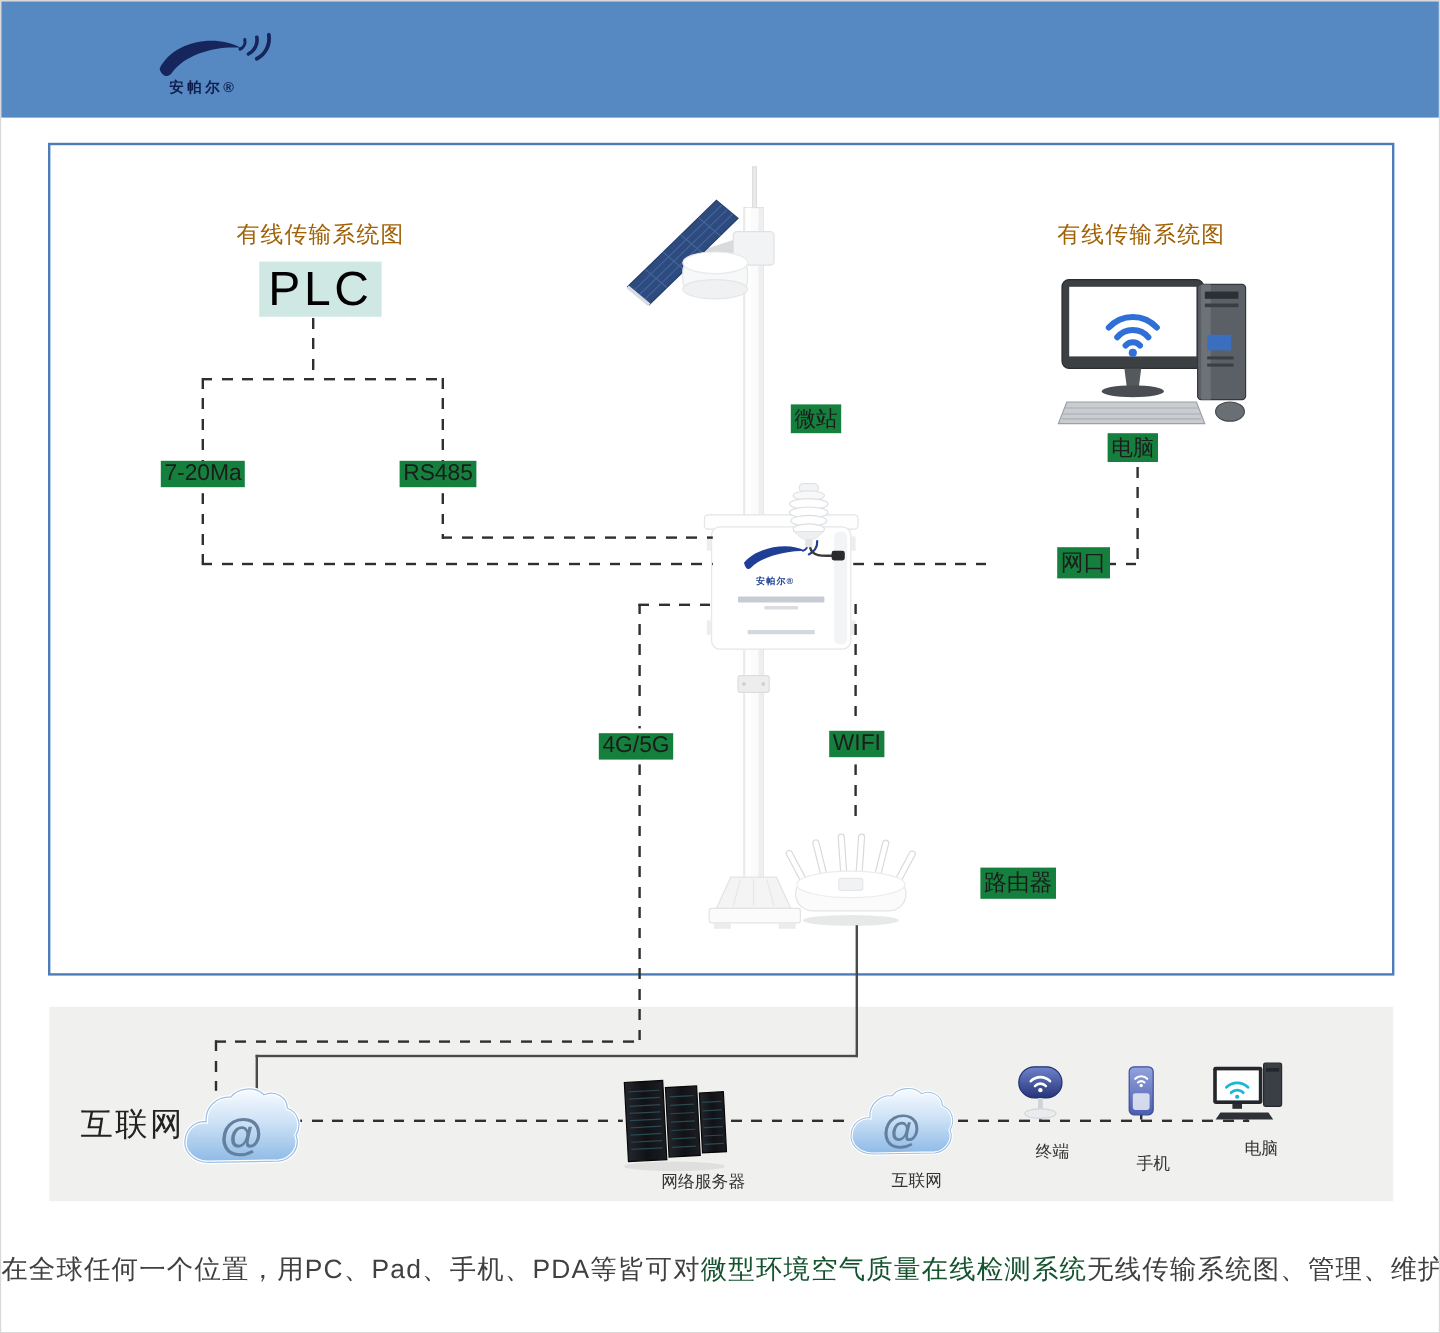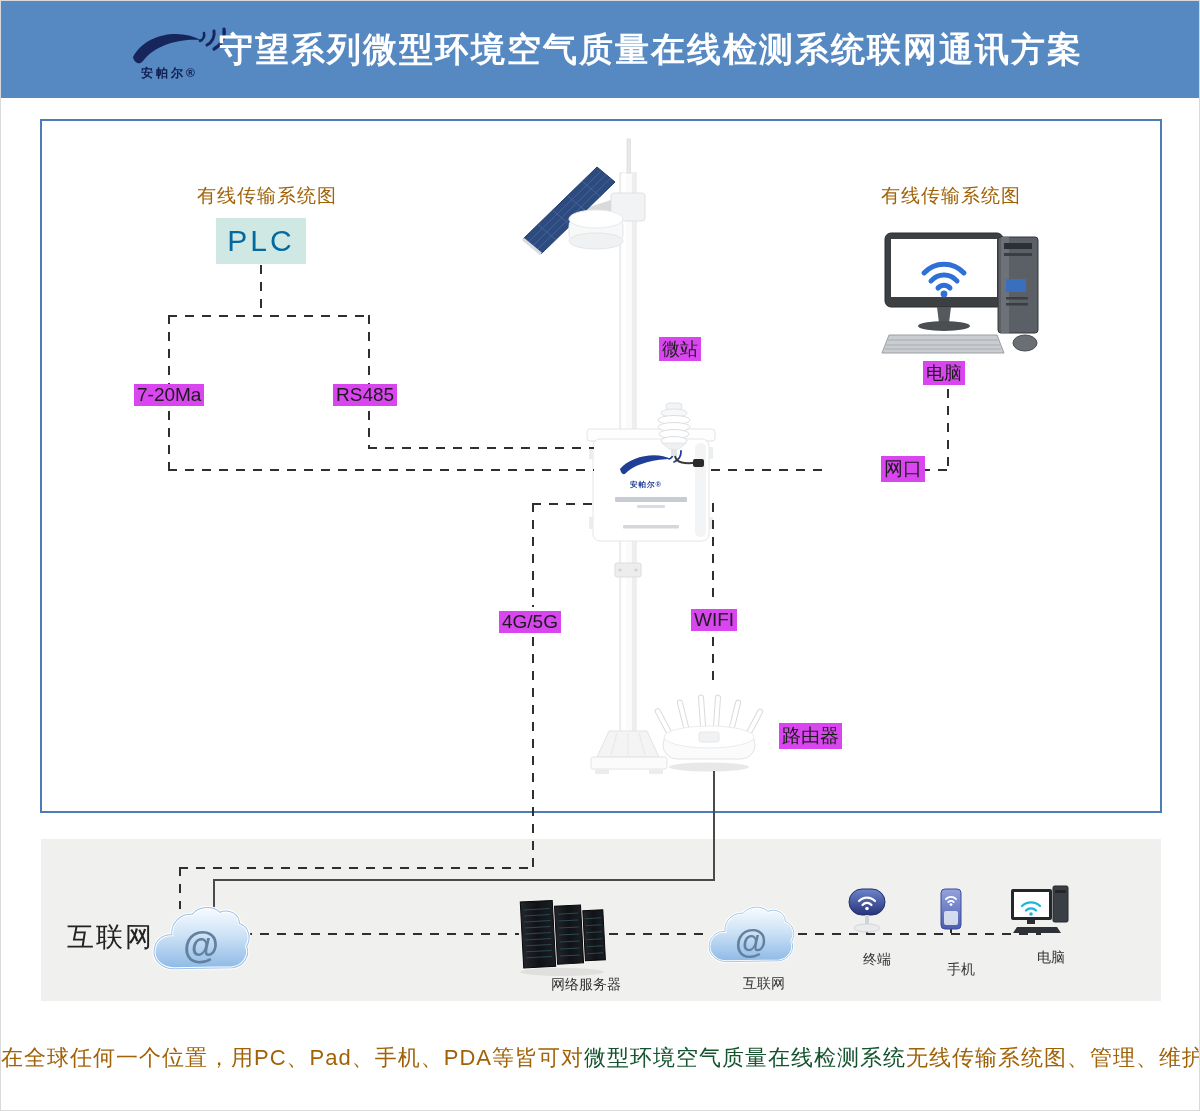--- a/index.html
+++ b/index.html
@@ -15,49 +15,48 @@
   .title{position:absolute;left:225px;top:0;width:850px;height:97px;display:flex;align-items:center;justify-content:center;
          color:#fff;font-size:34px;font-weight:bold;letter-spacing:2px;white-space:nowrap}
   
   .mainbox{position:absolute;left:39px;top:118px;width:1122px;height:694px;border:2px solid var(--boxborder);background:#fff}
   
   .hd{position:absolute;height:2px;background:repeating-linear-gradient(90deg,var(--dash) 0 9px,transparent 9px 17px);z-index:3}
   .vd{position:absolute;width:2px;background:repeating-linear-gradient(180deg,var(--dash) 0 9px,transparent 9px 17px);z-index:3}
   .hs{position:absolute;height:2px;background:var(--solid);z-index:3}
   .vs{position:absolute;width:2px;background:var(--solid);z-index:3}
   
-  .lbl{position:absolute;font-size:19px;color:#1c1c1c;white-space:nowrap;z-index:4;background:#d946ef;padding:0 3px}
+  .lbl{position:absolute;font-size:19px;color:#1c1c1c;white-space:nowrap;z-index:4;background:#15803d;padding:0 3px}
   .sect{position:absolute;font-size:19px;color:#a16207;letter-spacing:1px;white-space:nowrap;z-index:4}
-  .plcbox{position:absolute;left:215px;top:217px;width:90px;height:46px;background:var(--plc);
-          display:flex;align-items:center;justify-content:center;font-size:30px;letter-spacing:3px;color:#0369a1;z-index:4}
+  .plcbox{position:absolute;left:215px;top:217px;width:102px;height:46px;background:var(--plc);
+          display:flex;align-items:center;justify-content:center;font-size:40px;letter-spacing:3px;color:#000000;z-index:4}
   .small-lbl{position:absolute;font-size:14px;color:#333;text-align:right;z-index:4;white-space:nowrap}
   
   .band{position:absolute;left:40px;top:838px;width:1120px;height:162px;background:var(--band);z-index:1}
   .internet-word{position:absolute;left:66px;top:918px;font-size:27px;color:#222;letter-spacing:2px;z-index:4}
   
   .footer{position:absolute;left:0;top:1042px;width:1200px;text-align:center;font-size:22px;letter-spacing:1px;z-index:4;white-space:nowrap}
-  .footer .grayish{color:#a16207}
+  .footer .grayish{color:#404040}
   .footer .darkish{color:#14532d}
   svg{display:block}
   text{font-family:"Liberation Sans","DejaVu Sans",sans-serif}
 </style>
 </head>
 <body>
 
 <div class="page">
 
   <div class="banner">
     <svg class="abs" style="left:126px;top:20px" width="100" height="60" viewBox="0 0 100 60">
       <path d="M6,36 C18,13 52,7 74,19 C56,17 28,23 16,40 C12,45 7,41 6,36 Z" fill="#16265c"></path>
       <path d="M73,20 a7,7 0 0 0 4,-8" fill="none" stroke="#16265c" stroke-width="2.6" stroke-linecap="round"></path>
       <path d="M80,24 a13,13 0 0 0 7,-14" fill="none" stroke="#16265c" stroke-width="3" stroke-linecap="round"></path>
       <path d="M87,28 a19,19 0 0 0 10,-20" fill="none" stroke="#16265c" stroke-width="3.2" stroke-linecap="round"></path>
       <text x="14" y="56" font-size="12" font-weight="bold" letter-spacing="3" fill="#111c4e">安帕尔®</text>
     </svg>
-    <div class="title">守望系列微型环境空气质量在线检测系统联网通讯方案</div>
   </div>
 
   <div class="mainbox"></div>
 
   <div class="sect" style="left:196px;top:182px">有线传输系统图</div>
   <div class="sect" style="left:880px;top:182px">有线传输系统图</div>
 
   <div class="plcbox">PLC</div>
 
   <div class="vd" style="left:259px;top:264px;height:50px"></div>
@@ -85,21 +84,21 @@
   <div class="hs" style="left:212px;top:878px;width:502px"></div>
   <div class="vs" style="left:212px;top:878px;height:30px"></div>
 
   <div class="hd" style="left:710px;top:468px;width:116px"></div>
   <div class="lbl" style="left:880px;top:455px">网口</div>
   <div class="hd" style="left:886px;top:468px;width:61px"></div>
   <div class="vd" style="left:946px;top:388px;height:80px"></div>
 
   <div class="lbl" style="left:658px;top:336px;font-size:18px">微站</div>
   <div class="lbl" style="left:922px;top:360px;font-size:18px">电脑</div>
-  <div class="lbl" style="left:778px;top:722px">路由器</div>
+  <div class="lbl" style="left:816px;top:722px">路由器</div>
 
   <svg class="abs" style="left:498px;top:130px;z-index:2" width="235" height="645" viewBox="0 0 235 645">
 
     <rect x="128" y="8" width="3.5" height="40" fill="#e9e9e9" stroke="#d4d4d4" stroke-width="0.6"></rect>
 
     <rect x="121" y="42" width="16" height="570" fill="#fbfbfb" stroke="#e0e0e0" stroke-width="1"></rect>
     <rect x="123" y="42" width="4" height="570" fill="#ffffff"></rect>
     <rect x="133" y="42" width="3" height="570" fill="#eeeeee"></rect>
 
     <rect x="112" y="62" width="34" height="28" rx="3" fill="#f2f3f4" stroke="#dfe1e3"></rect>

